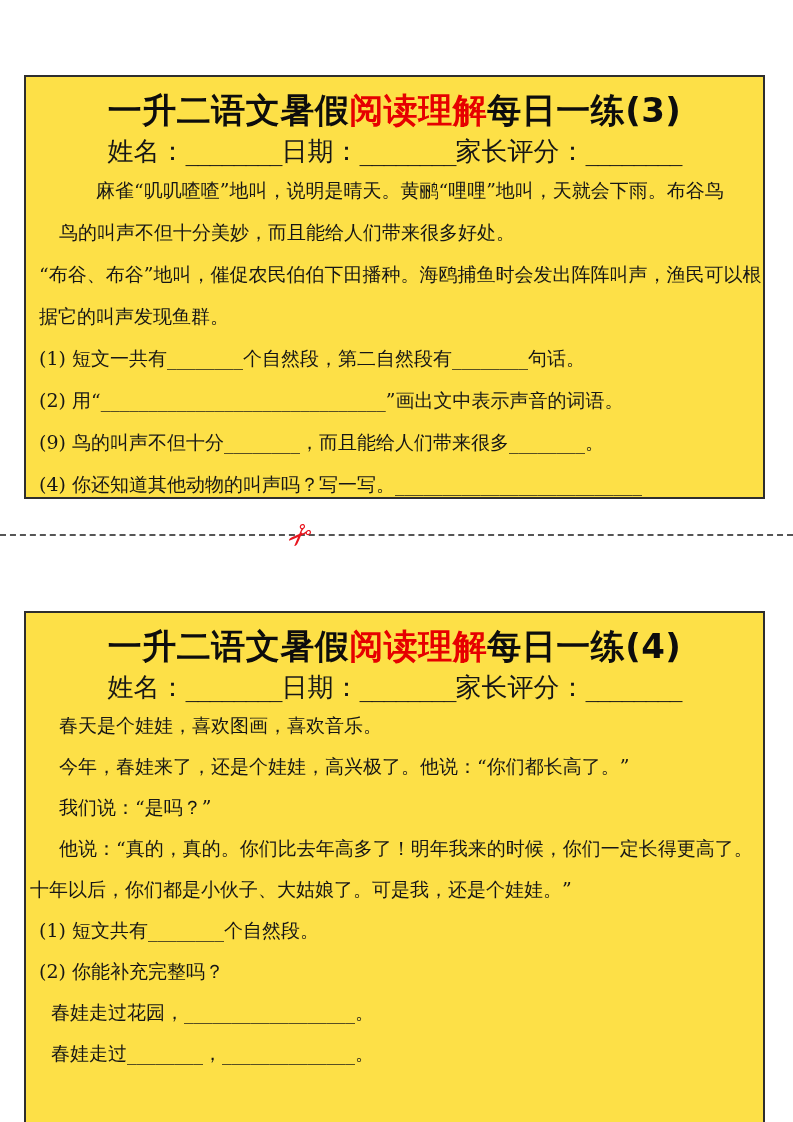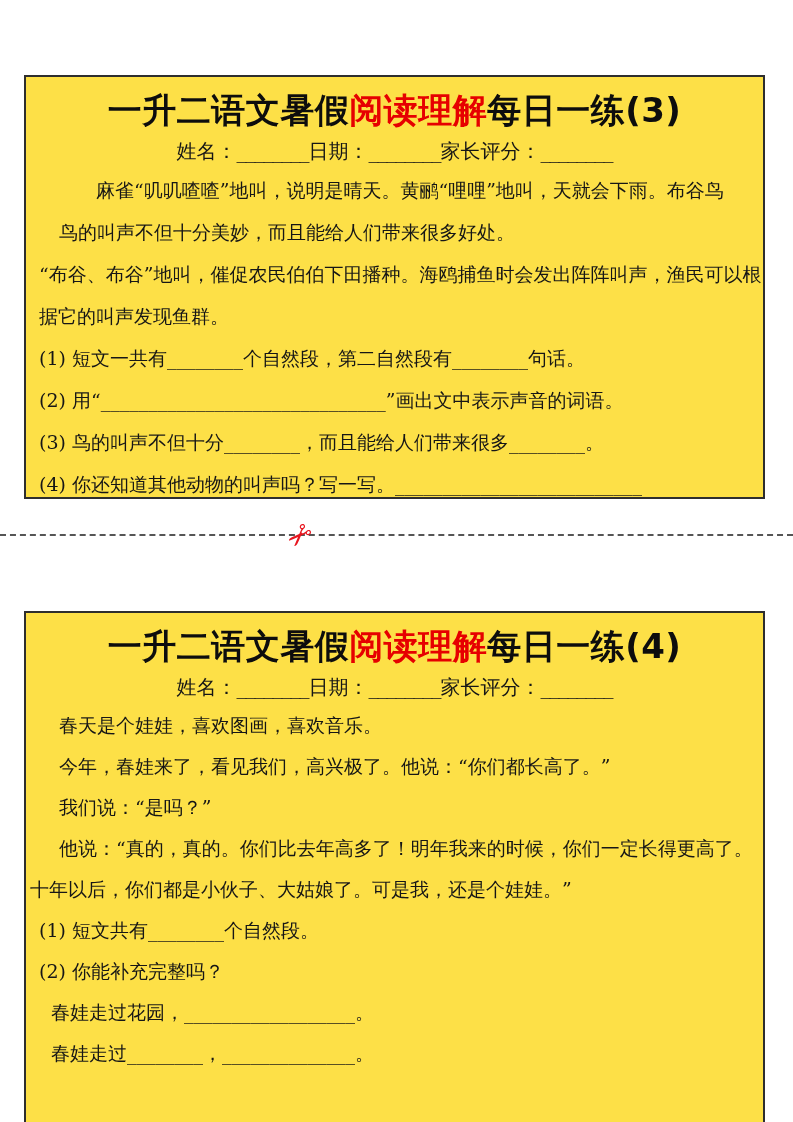--- a/index.html
+++ b/index.html
@@ -13,21 +13,21 @@
   }
   #ws3{top:75px;height:424px;}
   #ws4{top:611px;height:582px;}
   .title{
     margin:10px 0 0 0;text-align:center;
     font-family:"DejaVu Sans", sans-serif;font-weight:900;
     font-size:34px;line-height:46px;color:#0d0d0d;letter-spacing:0.5px;
   }
   .title .hl{color:#e60000;}
   .fields{
-    text-align:center;font-size:20px;height:36px;line-height:36px;
+    text-align:center;font-size:26px;height:36px;line-height:36px;
     white-space:nowrap;color:#161616;
   }
   .fields .blank{letter-spacing:-1px;}
   .line{
     white-space:nowrap;overflow:hidden;font-size:19px;color:#161616;
   }
   #ws3 .line{height:42px;line-height:42px;}
   #ws4 .line{height:41px;line-height:41px;}
   .i0{padding-left:4px;}
   .i1{padding-left:13px;}
@@ -52,35 +52,35 @@
   <h1 class="title"><span>一升二语文暑假</span><span class="hl">阅读理解</span><span>每日一练(3)</span></h1>
 
   <div class="fields"><span>姓名：</span><span class="blank">________</span><span>日期：</span><span class="blank">________</span><span>家长评分：</span><span class="blank">________</span></div>
 
   <div class="line i4">麻雀“叽叽喳喳”地叫，说明是晴天。黄鹂“哩哩”地叫，天就会下雨。布谷鸟</div>
   <div class="line i3">鸟的叫声不但十分美妙，而且能给人们带来很多好处。</div>
   <div class="line i1">“布谷、布谷”地叫，催促农民伯伯下田播种。海鸥捕鱼时会发出阵阵叫声，渔民可以根</div>
   <div class="line i1">据它的叫声发现鱼群。</div>
   <div class="line i1">(1) 短文一共有________个自然段，第二自然段有________句话。</div>
   <div class="line i1">(2) 用“______________________________”画出文中表示声音的词语。</div>
-  <div class="line i1">(3) 鸟的叫声不但十分________，而且能给人们带来很多________。</div>
+  <div class="line i1">(9) 鸟的叫声不但十分________，而且能给人们带来很多________。</div>
   <div class="line i1">(4) 你还知道其他动物的叫声吗？写一写。__________________________</div>
 </section>
 
 <div class="cutline">
   <span class="scissors">✂</span>
 </div>
 
 <section class="box" id="ws4">
   <h1 class="title"><span>一升二语文暑假</span><span class="hl">阅读理解</span><span>每日一练(4)</span></h1>
 
   <div class="fields"><span>姓名：</span><span class="blank">________</span><span>日期：</span><span class="blank">________</span><span>家长评分：</span><span class="blank">________</span></div>
 
   <div class="line i3">春天是个娃娃，喜欢图画，喜欢音乐。</div>
-  <div class="line i3">今年，春娃来了，看见我们，高兴极了。他说：“你们都长高了。”</div>
+  <div class="line i3">今年，春娃来了，还是个娃娃，高兴极了。他说：“你们都长高了。”</div>
   <div class="line i3">我们说：“是吗？”</div>
   <div class="line i3">他说：“真的，真的。你们比去年高多了！明年我来的时候，你们一定长得更高了。</div>
   <div class="line i0">十年以后，你们都是小伙子、大姑娘了。可是我，还是个娃娃。”</div>
   <div class="line i1">(1) 短文共有________个自然段。</div>
   <div class="line i1">(2) 你能补充完整吗？</div>
   <div class="line i2">春娃走过花园，__________________。</div>
   <div class="line i2">春娃走过________，______________。</div>
 </section>
 
 </body></html>

